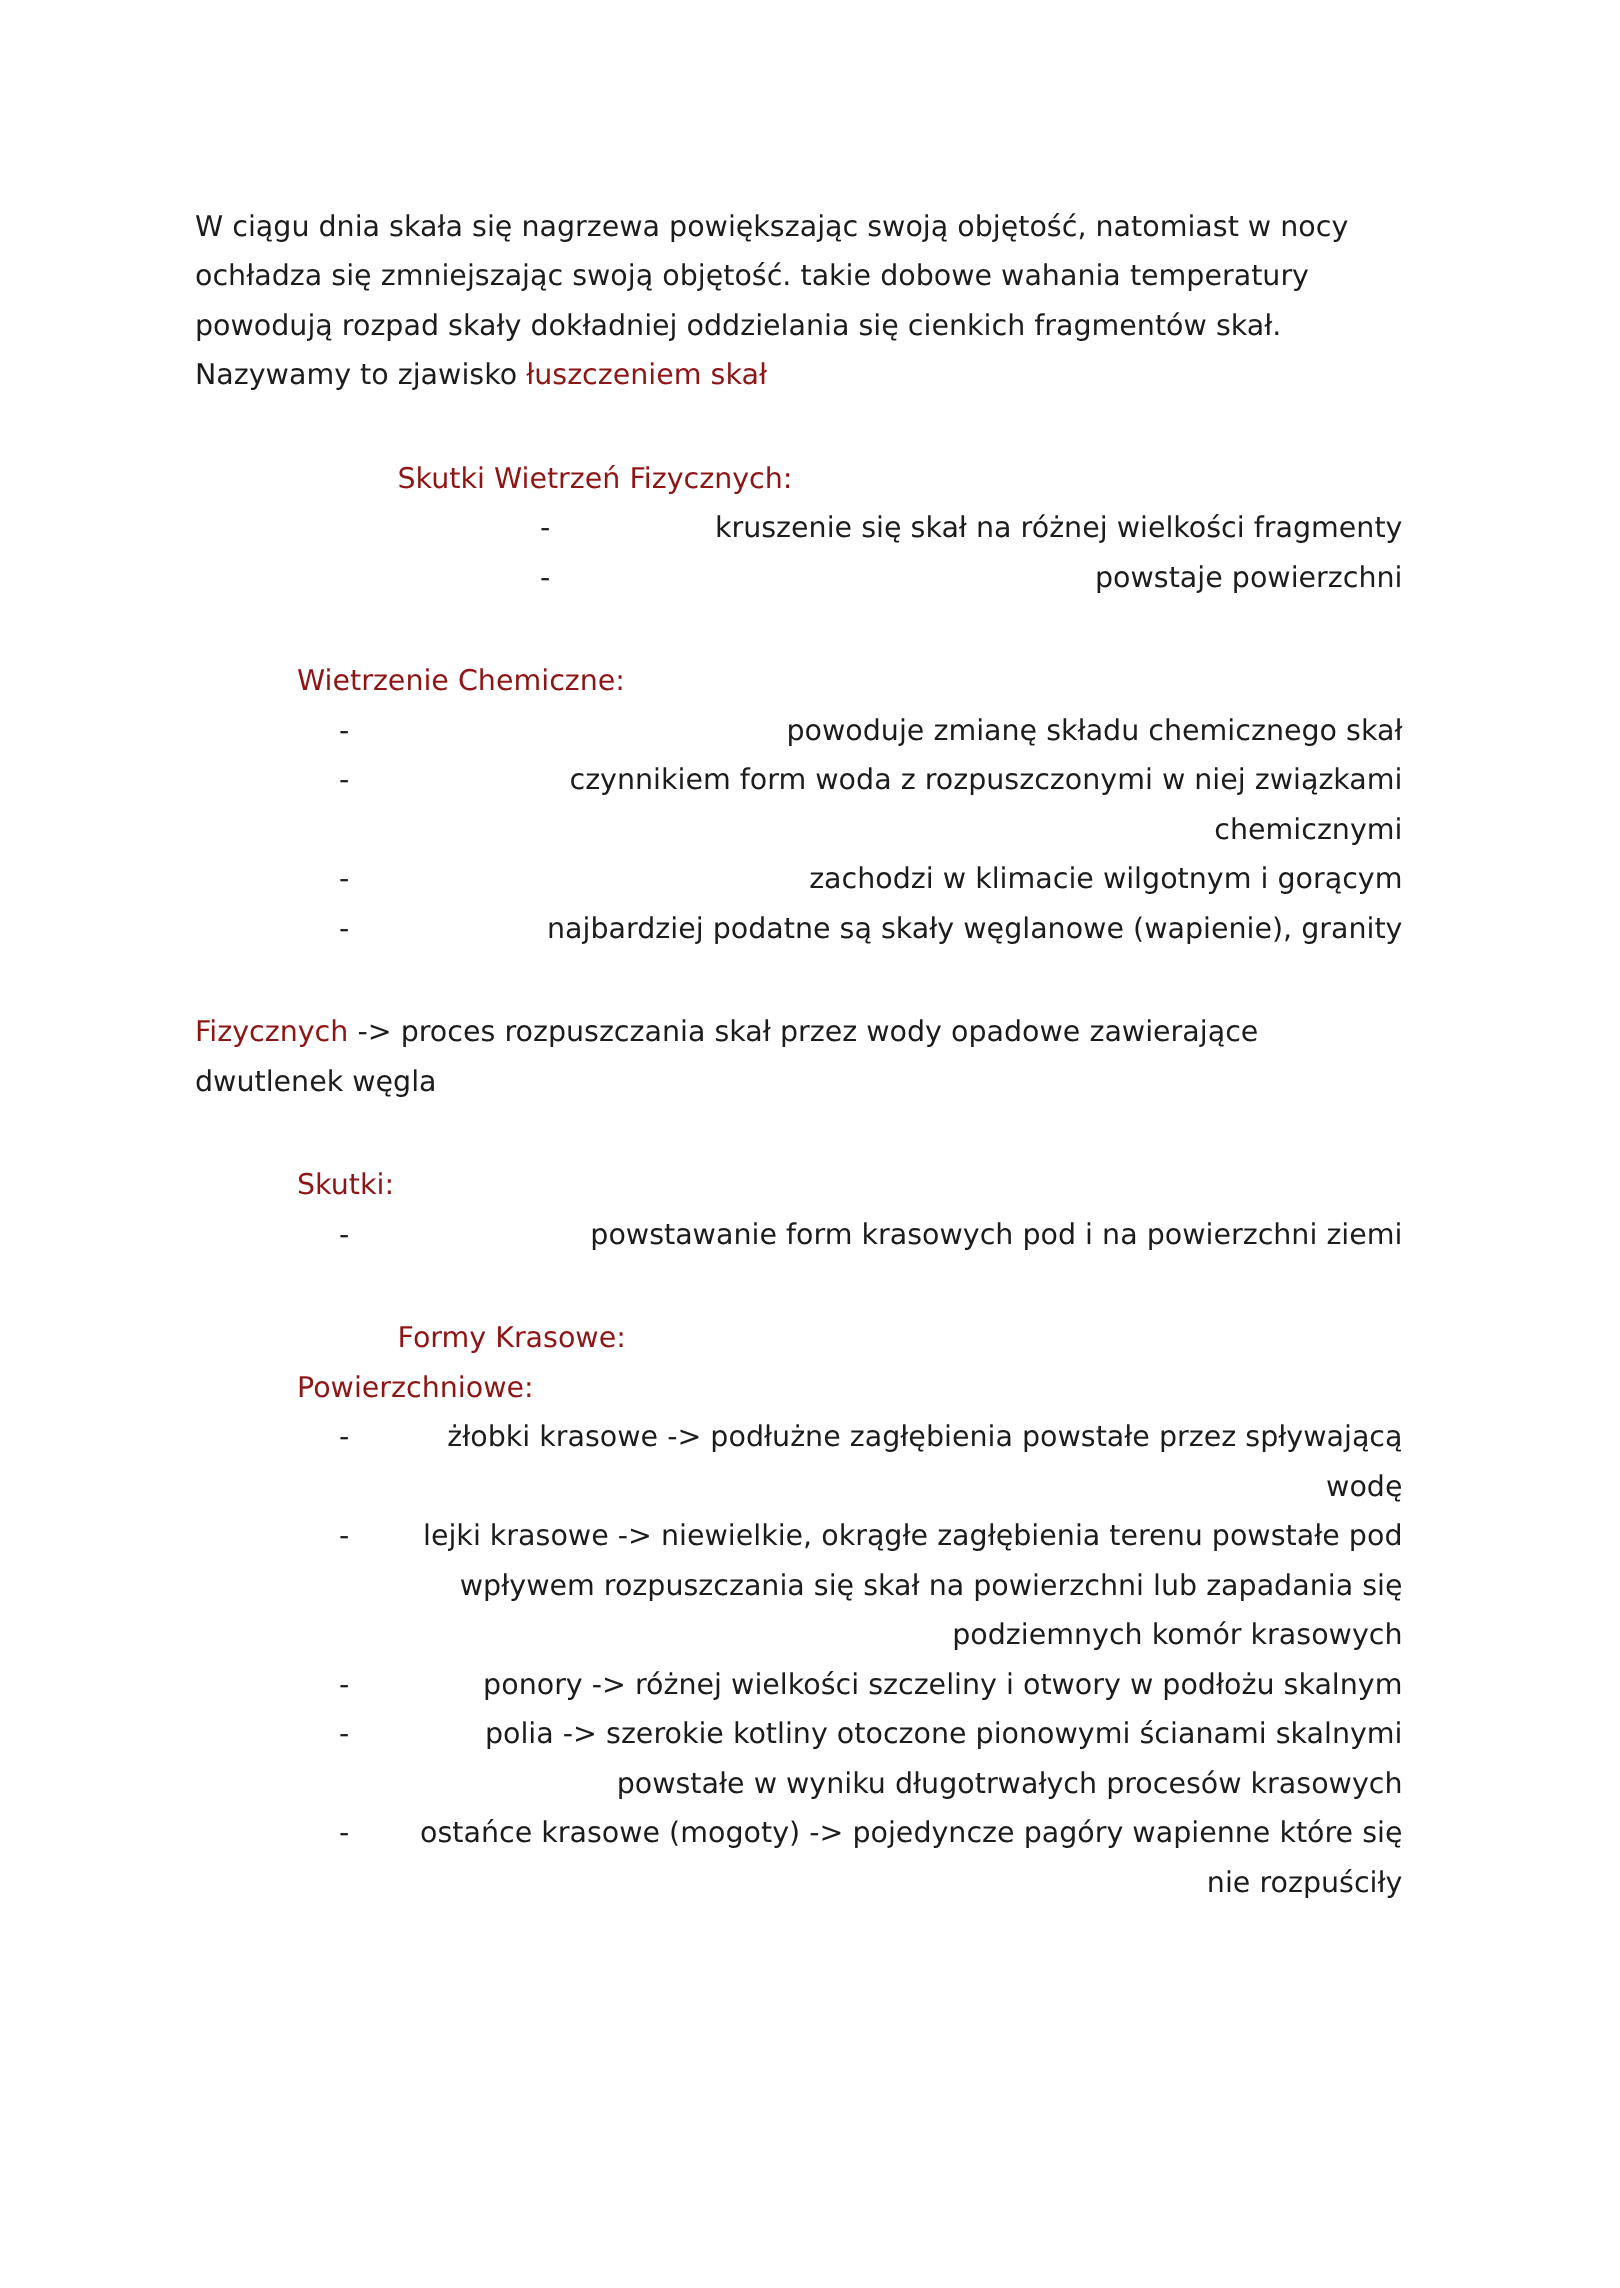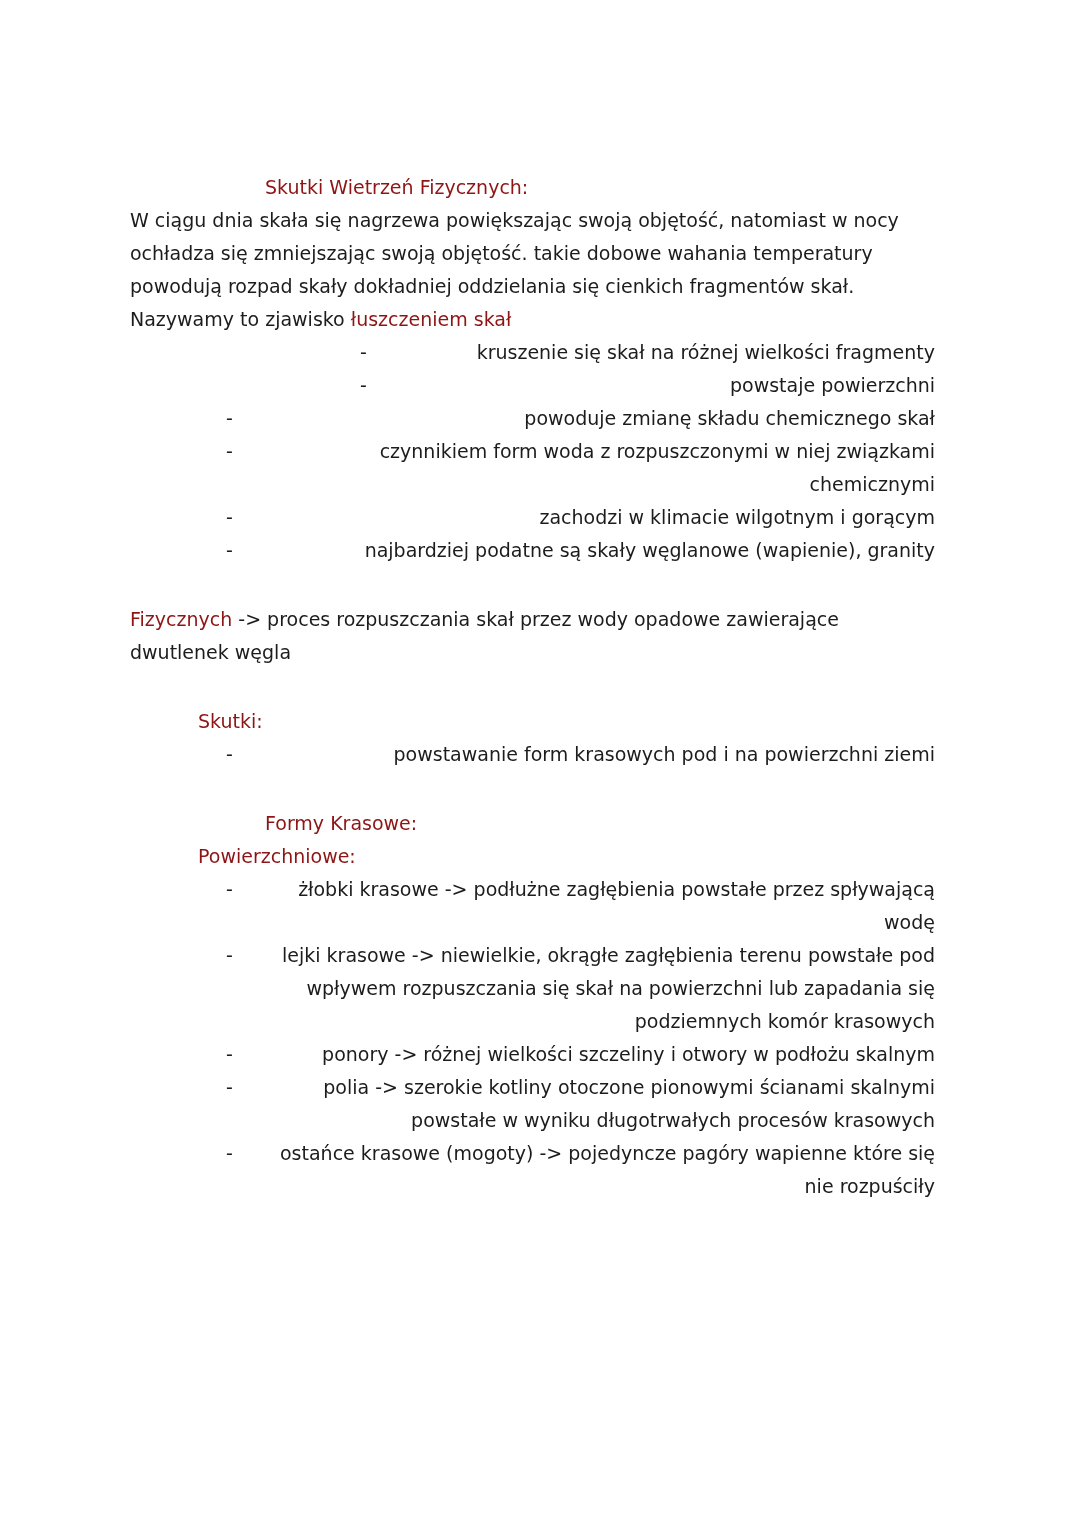--- a/index.html
+++ b/index.html
@@ -45,32 +45,33 @@
   .c-text { color: #1c1c1c; }
   .c-accent { color: #8e1515; }
 
   .paragraph { max-width: 810px; }
 </style>
 </head>
 <body>
 
 <div class="page">
   <div id="document">
+      <div class="block paragraph indent-0"><span class="c-text">W ciągu dnia skała się nagrzewa powiększając swoją objętość, natomiast w nocy ochładza się zmniejszając swoją objętość. takie dobowe wahania temperatury powodują rozpad skały dokładniej oddzielania się cienkich fragmentów skał. Nazywamy to zjawisko </span><span class="c-accent">łuszczeniem skał</span></div>
       <div class="block heading indent-2 gap"><span class="c-accent">Skutki Wietrzeń Fizycznych:</span></div>
-      <div class="block paragraph indent-0"><span class="c-text">W ciągu dnia skała się nagrzewa powiększając swoją objętość, natomiast w nocy ochładza się zmniejszając swoją objętość. takie dobowe wahania temperatury powodują rozpad skały dokładniej oddzielania się cienkich fragmentów skał. Nazywamy to zjawisko </span><span class="c-accent">łuszczeniem skał</span></div>
       <div class="block list indent-2">
         <div class="li">
           <span class="dash">-</span>
           <span class="li-text"><span class="c-text">kruszenie się skał na różnej wielkości fragmenty</span></span>
         </div>
         <div class="li">
           <span class="dash">-</span>
           <span class="li-text"><span class="c-text">powstaje powierzchni</span></span>
         </div>
       </div>
+      <div class="block heading indent-1 gap"><span class="c-accent">Wietrzenie Chemiczne:</span></div>
       <div class="block list indent-1">
         <div class="li">
           <span class="dash">-</span>
           <span class="li-text"><span class="c-text">powoduje zmianę składu chemicznego skał</span></span>
         </div>
         <div class="li">
           <span class="dash">-</span>
           <span class="li-text"><span class="c-text">czynnikiem form woda z rozpuszczonymi w niej związkami chemicznymi</span></span>
         </div>
         <div class="li">

